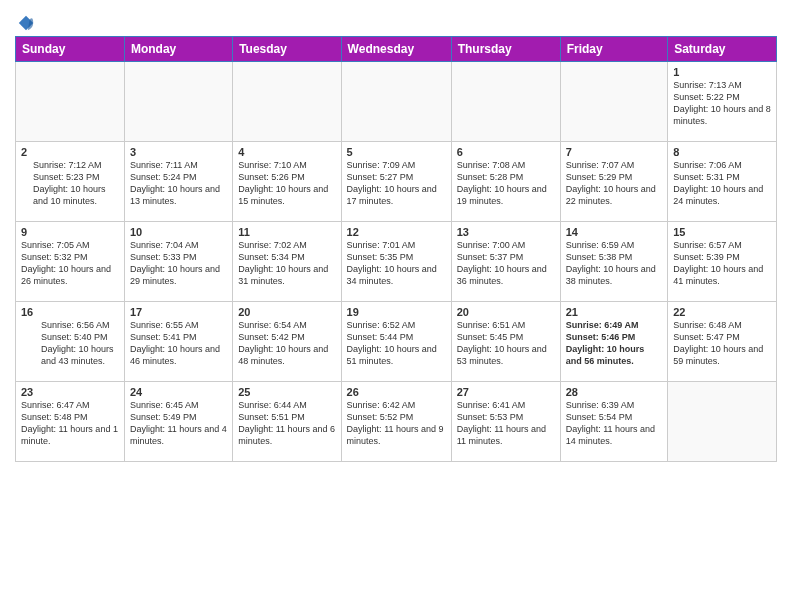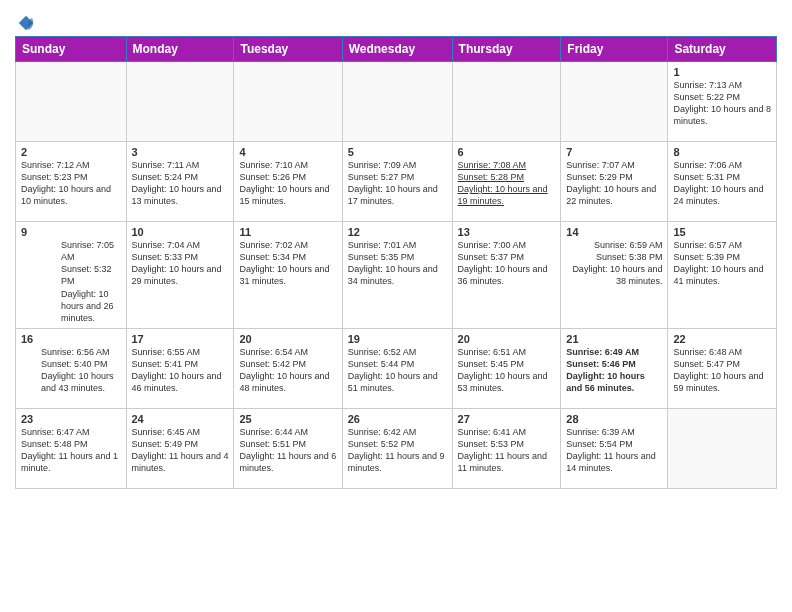--- a/index.html
+++ b/index.html
@@ -134,21 +134,21 @@
           <td>
             <span class="day-num">1</span>
             <div class="day-info" style="white-space: pre-line;">Sunrise: 7:13 AM
 Sunset: 5:22 PM
 Daylight: 10 hours and 8 minutes.</div>
           </td>
         </tr>
         <tr>
           <td>
             <span class="day-num">2</span>
-            <div class="day-info" style="white-space: pre-line;">Sunrise: 7:12 AM
+            <div class="day-info" style="white-space: pre-line; margin-left: 12px;">Sunrise: 7:12 AM
 Sunset: 5:23 PM
 Daylight: 10 hours and 10 minutes.</div>
           </td>
           <td>
             <span class="day-num">3</span>
             <div class="day-info" style="white-space: pre-line;">Sunrise: 7:11 AM
 Sunset: 5:24 PM
 Daylight: 10 hours and 13 minutes.</div>
           </td>
           <td>
@@ -158,41 +158,41 @@
 Daylight: 10 hours and 15 minutes.</div>
           </td>
           <td>
             <span class="day-num">5</span>
             <div class="day-info" style="white-space: pre-line;">Sunrise: 7:09 AM
 Sunset: 5:27 PM
 Daylight: 10 hours and 17 minutes.</div>
           </td>
           <td>
             <span class="day-num">6</span>
-            <div class="day-info" style="white-space: pre-line; text-decoration: underline;">Sunrise: 7:08 AM
+            <div class="day-info" style="white-space: pre-line;">Sunrise: 7:08 AM
 Sunset: 5:28 PM
 Daylight: 10 hours and 19 minutes.</div>
           </td>
           <td>
             <span class="day-num">7</span>
             <div class="day-info" style="white-space: pre-line;">Sunrise: 7:07 AM
 Sunset: 5:29 PM
 Daylight: 10 hours and 22 minutes.</div>
           </td>
           <td>
             <span class="day-num">8</span>
             <div class="day-info" style="white-space: pre-line;">Sunrise: 7:06 AM
 Sunset: 5:31 PM
 Daylight: 10 hours and 24 minutes.</div>
           </td>
         </tr>
         <tr>
           <td>
             <span class="day-num">9</span>
-            <div class="day-info" style="white-space: pre-line; margin-left: 40px;">Sunrise: 7:05 AM
+            <div class="day-info" style="white-space: pre-line;">Sunrise: 7:05 AM
 Sunset: 5:32 PM
 Daylight: 10 hours and 26 minutes.</div>
           </td>
           <td>
             <span class="day-num">10</span>
             <div class="day-info" style="white-space: pre-line;">Sunrise: 7:04 AM
 Sunset: 5:33 PM
 Daylight: 10 hours and 29 minutes.</div>
           </td>
           <td>
@@ -208,21 +208,21 @@
 Daylight: 10 hours and 34 minutes.</div>
           </td>
           <td>
             <span class="day-num">13</span>
             <div class="day-info" style="white-space: pre-line;">Sunrise: 7:00 AM
 Sunset: 5:37 PM
 Daylight: 10 hours and 36 minutes.</div>
           </td>
           <td>
             <span class="day-num">14</span>
-            <div class="day-info" style="white-space: pre-line; text-align: right;">Sunrise: 6:59 AM
+            <div class="day-info" style="white-space: pre-line;">Sunrise: 6:59 AM
 Sunset: 5:38 PM
 Daylight: 10 hours and 38 minutes.</div>
           </td>
           <td>
             <span class="day-num">15</span>
             <div class="day-info" style="white-space: pre-line;">Sunrise: 6:57 AM
 Sunset: 5:39 PM
 Daylight: 10 hours and 41 minutes.</div>
           </td>
         </tr>

